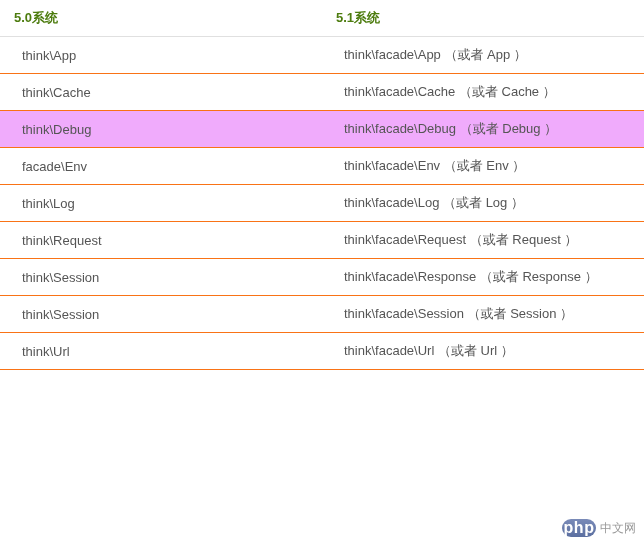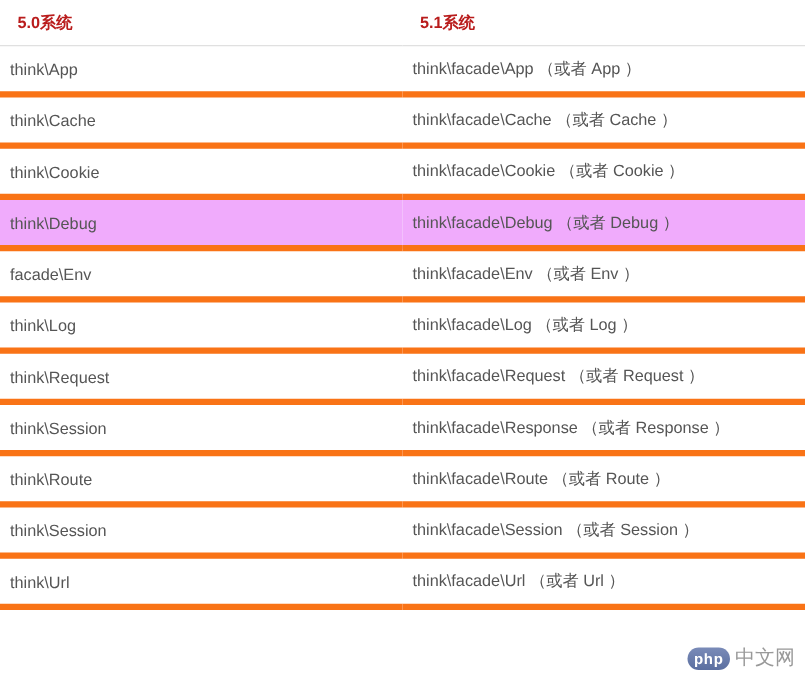--- a/index.html
+++ b/index.html
@@ -17,26 +17,26 @@
     table {
       width: 100%;
       border-collapse: collapse;
       table-layout: fixed;
     }
     th {
       text-align: left;
       font-weight: bold;
       padding: 9px 14px;
       border-bottom: 1px solid #e0e0e0;
-      color: #b91c1c;
+      color: #4d7c0f;
       background: #fff;
     }
     td {
-      padding: 9px 8px;
-      border-bottom: 5px solid #f97316;
+      padding: 9px 22px;
+      border-bottom: 1px solid #f97316;
       color: #555;
       vertical-align: middle;
     }
     tr.hover td {
       background: #f0abfc;
     }
     .col-left {
       width: 50%;
     }
     .col-right {
@@ -50,30 +50,30 @@
       align-items: center;
       gap: 4px;
       pointer-events: none;
     }
     .wm-logo {
       width: 34px;
       height: 18px;
       background: linear-gradient(180deg, #7a8bb8 0%, #5b6fa0 100%);
       border-radius: 9px;
       color: #fff;
-      font-size: 12px;
+      font-size: 16px;
       font-weight: bold;
       letter-spacing: 0.5px;
       display: flex;
       align-items: center;
       justify-content: center;
       font-family: Arial, sans-serif;
     }
     .wm-text {
-      font-size: 16px;
+      font-size: 12px;
       color: #999;
     }
   </style>
 </head>
 <body>
 
 <table>
   <colgroup>
     <col class="col-left">
     <col class="col-right">
@@ -86,24 +86,20 @@
   </thead>
   <tbody id="tbody">
       <tr>
         <td>think\App</td>
         <td>think\facade\App （或者 App ）</td>
       </tr>
       <tr>
         <td>think\Cache</td>
         <td>think\facade\Cache （或者 Cache ）</td>
       </tr>
-      <tr>
-        <td>think\Cookie</td>
-        <td>think\facade\Cookie （或者 Cookie ）</td>
-      </tr>
       <tr class="hover">
         <td>think\Debug</td>
         <td>think\facade\Debug （或者 Debug ）</td>
       </tr>
       <tr>
         <td>facade\Env</td>
         <td>think\facade\Env （或者 Env ）</td>
       </tr>
       <tr>
         <td>think\Log</td>
@@ -111,24 +107,20 @@
       </tr>
       <tr>
         <td>think\Request</td>
         <td>think\facade\Request （或者 Request ）</td>
       </tr>
       <tr>
         <td>think\Session</td>
         <td>think\facade\Response （或者 Response ）</td>
       </tr>
       <tr>
-        <td>think\Route</td>
-        <td>think\facade\Route （或者 Route ）</td>
-      </tr>
-      <tr>
         <td>think\Session</td>
         <td>think\facade\Session （或者 Session ）</td>
       </tr>
       <tr>
         <td>think\Url</td>
         <td>think\facade\Url （或者 Url ）</td>
       </tr>
     </tbody>
 </table>
 

